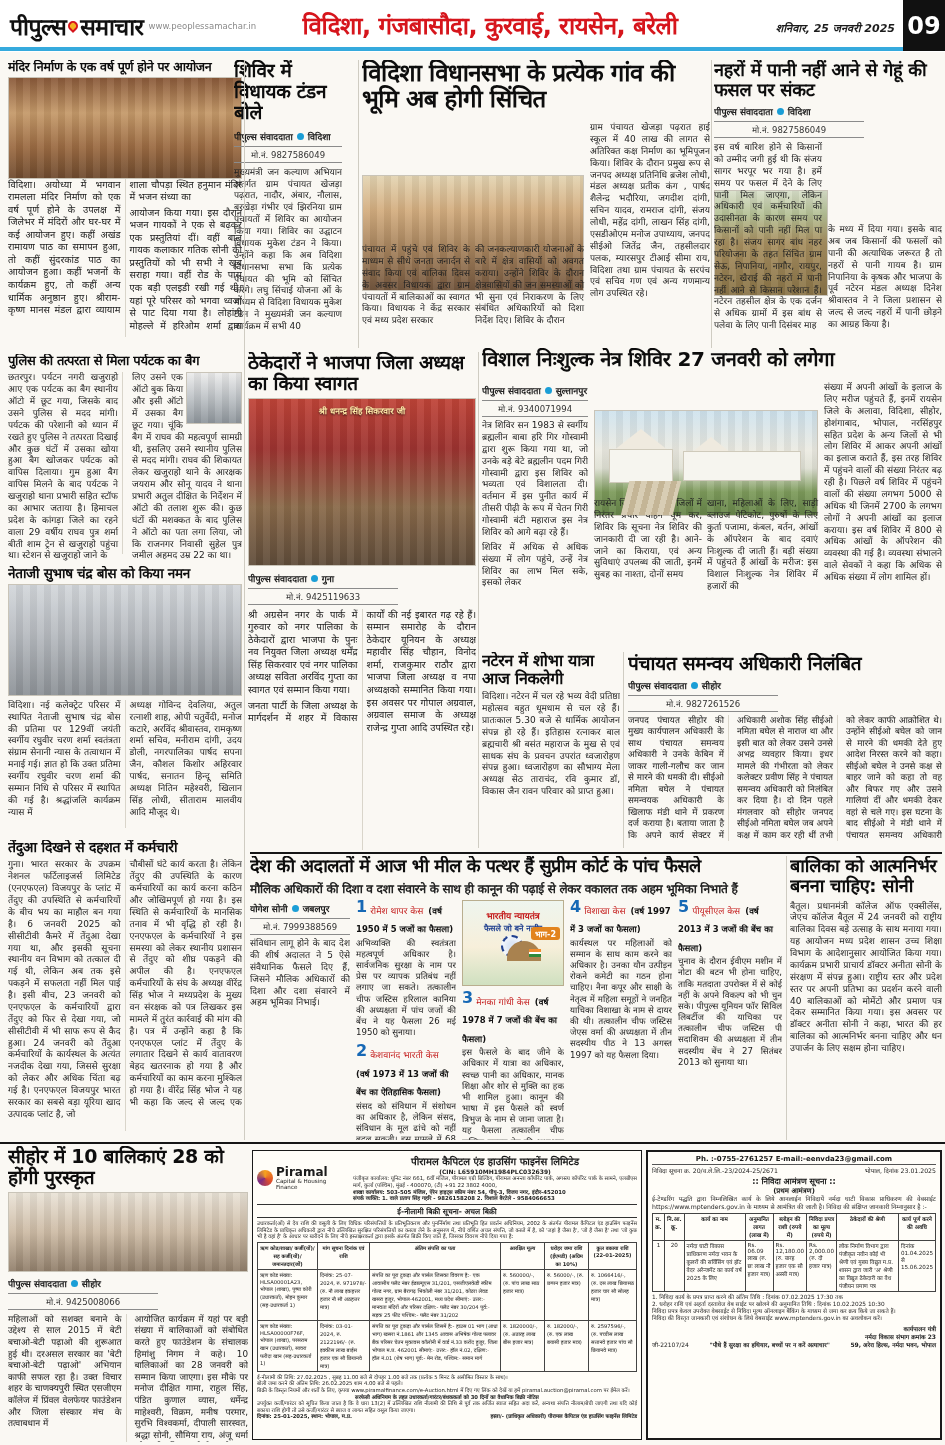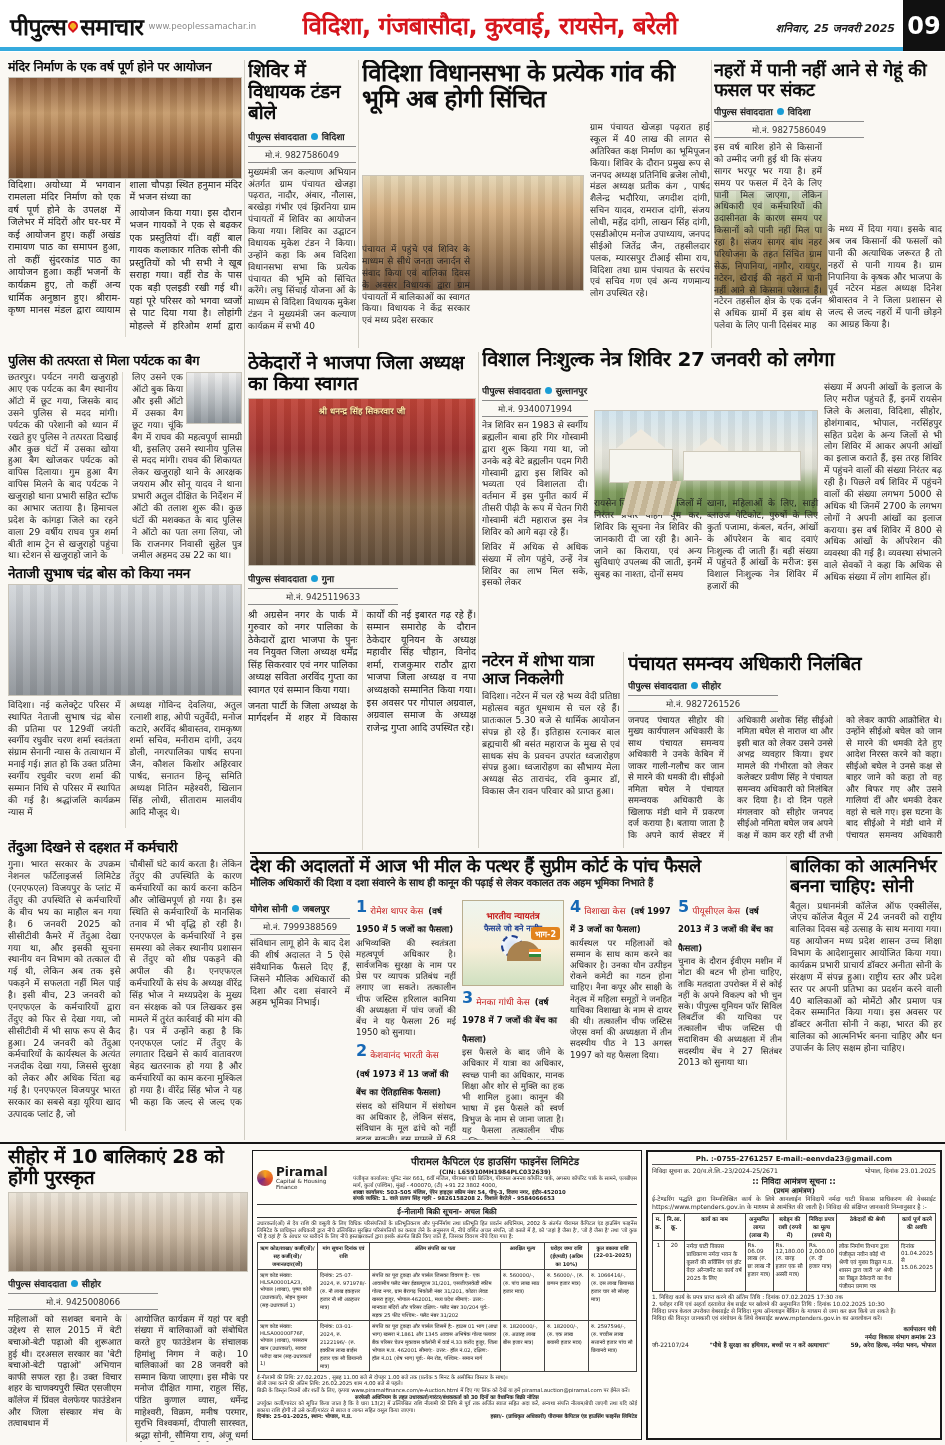--- a/index.html
+++ b/index.html
@@ -75,41 +75,44 @@
   <div class="hl" style="font-size:12.5px;white-space:nowrap">मंदिर निर्माण के एक वर्ष पूर्ण होने पर आयोजन</div>
   <div class="ph ph-temple" style="margin-top:3px;width:234px;height:102px"></div>
   <div class="bt" style="height:158px">
       <div class="c2">
     <p>विदिशा। अयोध्या में भगवान रामलला मंदिर निर्माण को एक वर्ष पूर्ण होने के उपलक्ष में जिलेभर में मंदिरों और घर-घर में कई आयोजन हुए। कहीं अखंड रामायण पाठ का समापन हुआ, तो कहीं सुंदरकांड पाठ का आयोजन हुआ। कहीं भजनों के कार्यक्रम हुए, तो कहीं अन्य धार्मिक अनुष्ठान हुए। श्रीराम-कृष्ण मानस मंडल द्वारा व्यायाम शाला चौपड़ा स्थित हनुमान मंदिर में भजन संध्या का</p>
     <p>आयोजन किया गया। इस दौरान भजन गायकों ने एक से बढ़कर एक प्रस्तुतियां दीं। वहीं बाल गायक कलाकार गतिक सोनी की प्रस्तुतियों को भी सभी ने खूब सराहा गया। वहीं रोड के पास एक बड़ी एलइडी रखी गई थी। यहां पूरे परिसर को भगवा ध्वजों से पाट दिया गया है। लोहांगी मोहल्ले में हरिओम शर्मा द्वारा श्रीराम की चलित प्राण प्रतिष्ठा की गई। इस दौरान पूर्व नपाध्यक्ष ज्योति शाह सहित कई श्रद्धालु शामिल हुए।</p>
   </div>
     </div>
 </div>
 
-<div class="art" style="left:248px;top:60px;width:108px;height:290px">
+<div class="art" style="left:234px;top:60px;width:108px;height:290px">
   <div class="hl" style="font-size:19px">शिविर में विधायक टंडन बोले</div>
   <div class="byl" style="margin-top:5px">
     <span>पीपुल्स संवाददाता</span>
     <span class="byl-dot"></span>
     <span>विदिशा</span>
   </div>
   <div class="byl-ph">मो.नं. 9827586049</div>
   <div class="bt" style="margin-top:4px;font-size:9px">
     <p>मुख्यमंत्री जन कल्याण अभियान अंतर्गत ग्राम पंचायत खेजड़ा पढ़रात, नादौर, अंबार, नौलास, बरखेड़ा गंभीर एवं झिरनिया ग्राम पंचायतों में शिविर का आयोजन किया गया। शिविर का उद्घाटन विधायक मुकेश टंडन ने किया। उन्होंने कहा कि अब विदिशा विधानसभा सभा कि प्रत्येक पंचायत की भूमि को सिंचित करेंगे। लघु सिंचाई योजना ओं के माध्यम से विदिशा विधायक मुकेश टंडन ने मुख्यमंत्री जन कल्याण कार्यक्रम में सभी 40</p>
   </div>
 </div>
 
 <div class="art" style="left:362px;top:60px;width:348px;height:290px">
   <div class="hl" style="font-size:24px;letter-spacing:-.6px">विदिशा विधानसभा के प्रत्येक गांव की भूमि अब होगी सिंचित</div>
   <div class="ph ph-main abs" style="left:0;top:62px;width:222px;height:116px"></div>
   <div class="bt abs" style="left:228px;top:62px;width:120px;height:224px;font-size:9px">
     <p>ग्राम पंचायत खेजड़ा पढ़रात हाई स्कूल में 40 लाख की लागत से अतिरिक्त कक्ष निर्माण का भूमिपूजन किया। शिविर के दौरान प्रमुख रूप से जनपद अध्यक्ष प्रतिनिधि ब्रजेश लोधी, मंडल अध्यक्ष प्रतीक कंग , पार्षद शैलेन्द्र भदौरिया, जगदीश दांगी, सचिन यादव, रामराज दांगी, संजय लोधी, महेंद्र दांगी, लाखन सिंह दांगी, एसडीओएम मनोज उपाध्याय, जनपद सीईओ जितेंद्र जैन, तहसीलदार पलक, म्यारसपुर टीआई सीमा राय, विदिशा तथा ग्राम पंचायत के सरपंच एवं सचिव गण एवं अन्य गणमान्य लोग उपस्थित रहे।</p>
   </div>
   <div class="bt abs" style="left:0;top:184px;width:108px;height:102px;font-size:9px">
     <p>पंचायत में पहुंचे एवं शिविर के माध्यम से सीधे जनता जनार्दन से संवाद किया एवं बालिका दिवस के अवसर विधायक द्वारा ग्राम पंचायतों में बालिकाओं का स्वागत किया। विधायक ने केंद्र सरकार एवं मध्य प्रदेश सरकार</p>
+  </div>
+  <div class="bt abs" style="left:113px;top:184px;width:109px;height:102px;font-size:9px">
+    <p>की जनकल्याणकारी योजनाओं के बारे में क्षेत्र वासियों को अवगत कराया। उन्होंने शिविर के दौरान क्षेत्रवासियों की जन समस्याओं को भी सुना एवं निराकरण के लिए संबंधित अधिकारियों को दिशा निर्देश दिए। शिविर के दौरान</p>
   </div>
 </div>
 
 <div class="art" style="left:714px;top:60px;width:228px;height:290px">
   <div class="hl" style="font-size:18px">नहरों में पानी नहीं आने से गेहूं की फसल पर संकट</div>
   <div class="byl" style="margin-top:3px;width:150px">
     <span>पीपुल्स संवाददाता</span>
     <span class="byl-dot"></span>
     <span>विदिशा</span>
   </div>
@@ -237,21 +240,21 @@
     <p>गुना। भारत सरकार के उपक्रम नेशनल फर्टिलाइजर्स लिमिटेड (एनएफएल) विजयपुर के प्लांट में तेंदुए की उपस्थिति से कर्मचारियों के बीच भय का माहौल बन गया है। 6 जनवरी 2025 को सीसीटीवी कैमरे में तेंदुआ देखा गया था, और इसकी सूचना स्थानीय वन विभाग को तत्काल दी गई थी, लेकिन अब तक इसे पकड़ने में सफलता नहीं मिल पाई है। इसी बीच, 23 जनवरी को एनएफएल के कर्मचारियों द्वारा तेंदुए को फिर से देखा गया, जो सीसीटीवी में भी साफ रूप से कैद हुआ। 24 जनवरी को तेंदुआ कर्मचारियों के कार्यस्थल के अत्यंत नजदीक देखा गया, जिससे सुरक्षा को लेकर और अधिक चिंता बढ़ गई है। एनएफएल विजयपुर भारत सरकार का सबसे बड़ा यूरिया खाद उत्पादक प्लांट है, जो</p>
     <p>चौबीसों घंटे कार्य करता है। लेकिन तेंदुए की उपस्थिति के कारण कर्मचारियों का कार्य करना कठिन और जोखिमपूर्ण हो गया है। इस स्थिति से कर्मचारियों के मानसिक तनाव में भी वृद्धि हो रही है। एनएफएल के कर्मचारियों ने इस समस्या को लेकर स्थानीय प्रशासन से तेंदुए को शीघ्र पकड़ने की अपील की है। एनएफएल कर्मचारियों के संघ के अध्यक्ष वीरेंद्र सिंह भोज ने मध्यप्रदेश के मुख्य वन संरक्षक को पत्र लिखकर इस मामले में तुरंत कार्रवाई की मांग की है। पत्र में उन्होंने कहा है कि एनएफएल प्लांट में तेंदुए के लगातार दिखने से कार्य वातावरण बेहद खतरनाक हो गया है और कर्मचारियों का काम करना मुश्किल हो गया है। वीरेंद्र सिंह भोज ने यह भी कहा कि जल्द से जल्द एक प्रशिक्षित टीम को भेजकर तेंदुए को पकड़ने की व्यवस्था की जाए।</p>
   </div>
     </div>
 </div>
 
 <div class="hrule" style="left:250px;top:852px;width:692px;height:2px"></div>
 
 <div class="art" style="left:250px;top:856px;width:532px;height:286px">
   <div class="hl" style="font-size:18px;white-space:nowrap;letter-spacing:-.5px">देश की अदालतों में आज भी मील के पत्थर हैं सुप्रीम कोर्ट के पांच फैसले</div>
-  <div class="hl" style="font-size:10px;white-space:nowrap;margin-top:1px;color:#222">मौलिक अधिकारों की दिशा व दशा संवारने के साथ ही कानून की पढ़ाई से लेकर वकालत तक अहम भूमिका निभाते हैं</div>
+  <div class="hl" style="font-size:12px;white-space:nowrap;margin-top:7px;color:#222">मौलिक अधिकारों की दिशा व दशा संवारने के साथ ही कानून की पढ़ाई से लेकर वकालत तक अहम भूमिका निभाते हैं</div>
   <div class="abs" style="left:0;top:44px;width:100px;height:240px;overflow:hidden">
     <div class="byl">
       <span>योगेश सोनी</span>
       <span class="byl-dot"></span>
       <span>जबलपुर</span>
     </div>
     <div class="byl-ph">मो.नं. 7999388569</div>
     <div class="bt" style="margin-top:3px;font-size:9px">
       <p>संविधान लागू होने के बाद देश की शीर्ष अदालत ने 5 ऐसे संवैधानिक फैसले दिए हैं, जिसने मौलिक अधिकारों की दिशा और दशा संवारने में अहम भूमिका निभाई।</p>
     </div>

